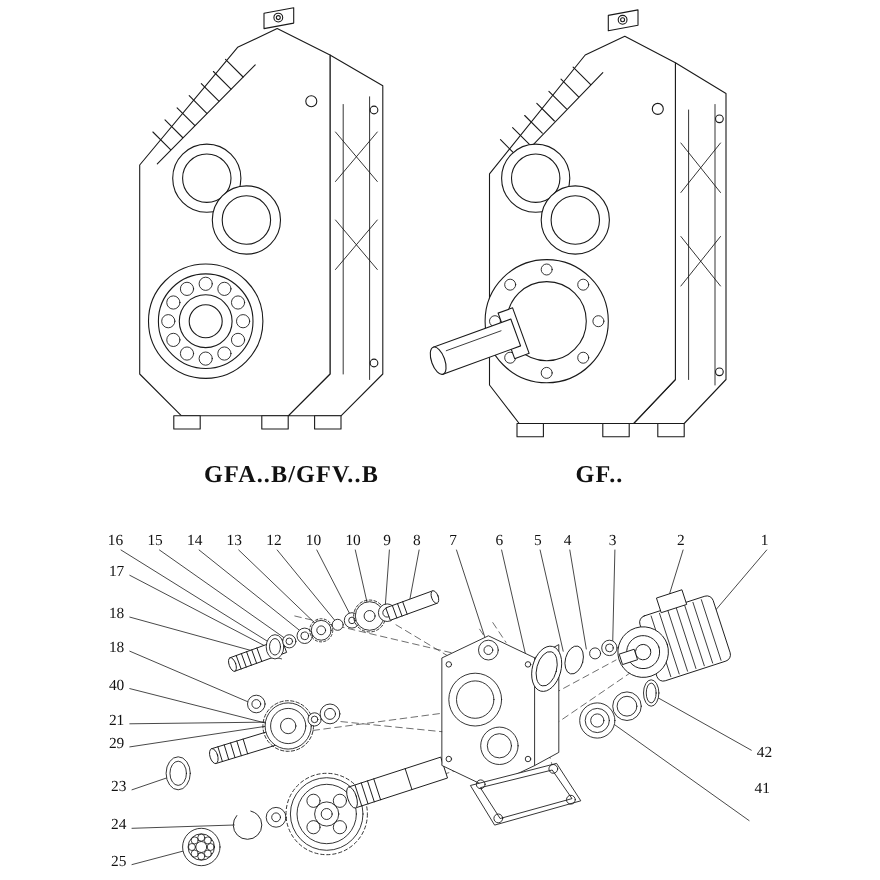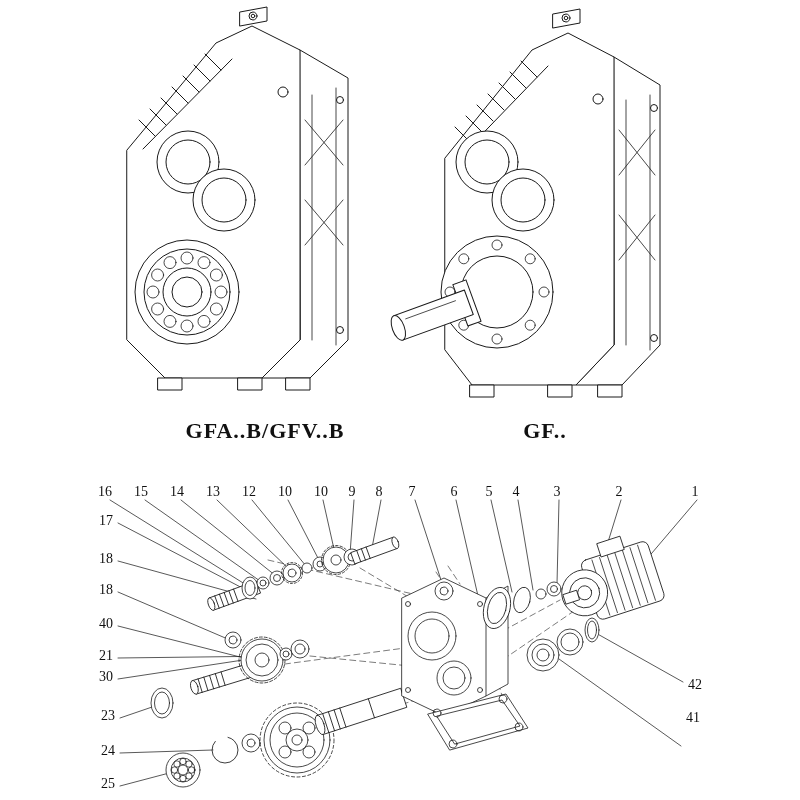--- a/index.html
+++ b/index.html
@@ -352,21 +352,21 @@
   <span class="callout" style="left:516px;top:492px">4</span>
   <span class="callout" style="left:557px;top:492px">3</span>
   <span class="callout" style="left:619px;top:492px">2</span>
   <span class="callout" style="left:695px;top:492px">1</span>
 
   <span class="callout" style="left:106px;top:521px">17</span>
   <span class="callout" style="left:106px;top:559px">18</span>
   <span class="callout" style="left:106px;top:590px">18</span>
   <span class="callout" style="left:106px;top:624px">40</span>
   <span class="callout" style="left:106px;top:656px">21</span>
-  <span class="callout" style="left:106px;top:677px">30</span>
+  <span class="callout" style="left:106px;top:677px">29</span>
   <span class="callout" style="left:108px;top:716px">23</span>
   <span class="callout" style="left:108px;top:751px">24</span>
   <span class="callout" style="left:108px;top:784px">25</span>
 
   <span class="callout" style="left:695px;top:685px">42</span>
   <span class="callout" style="left:693px;top:718px">41</span>
 
 </div>
 
 </body></html>

